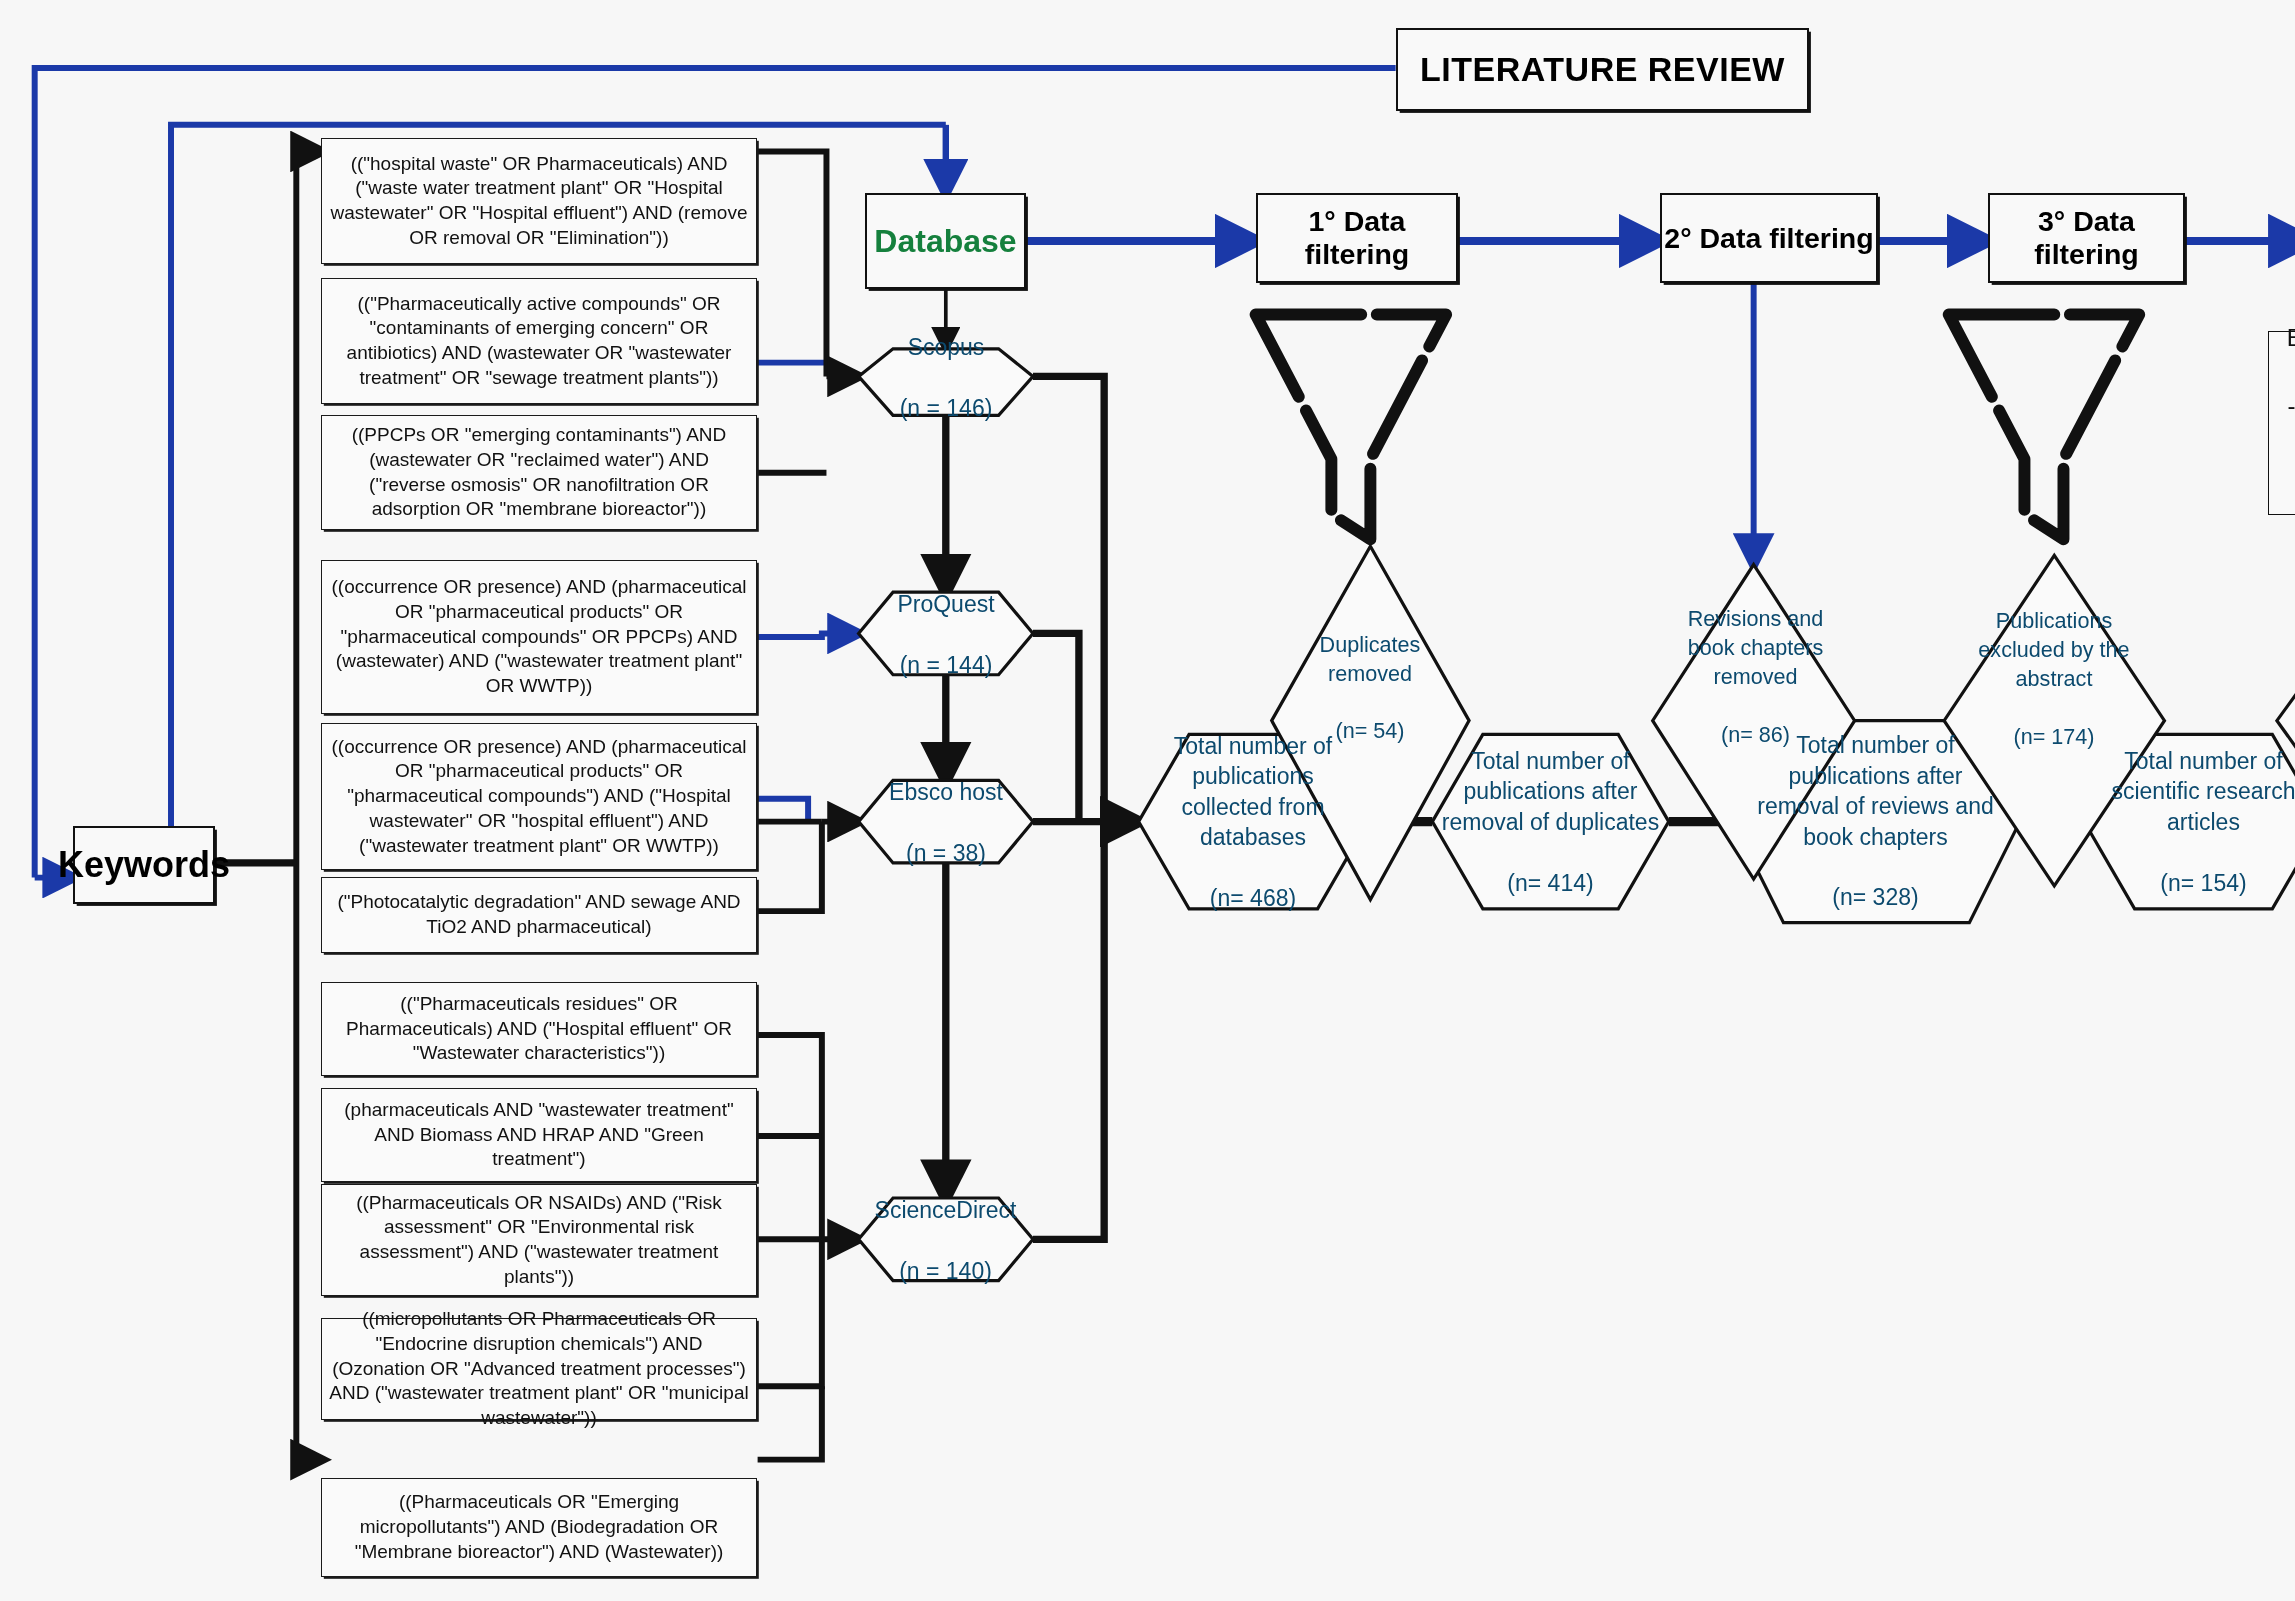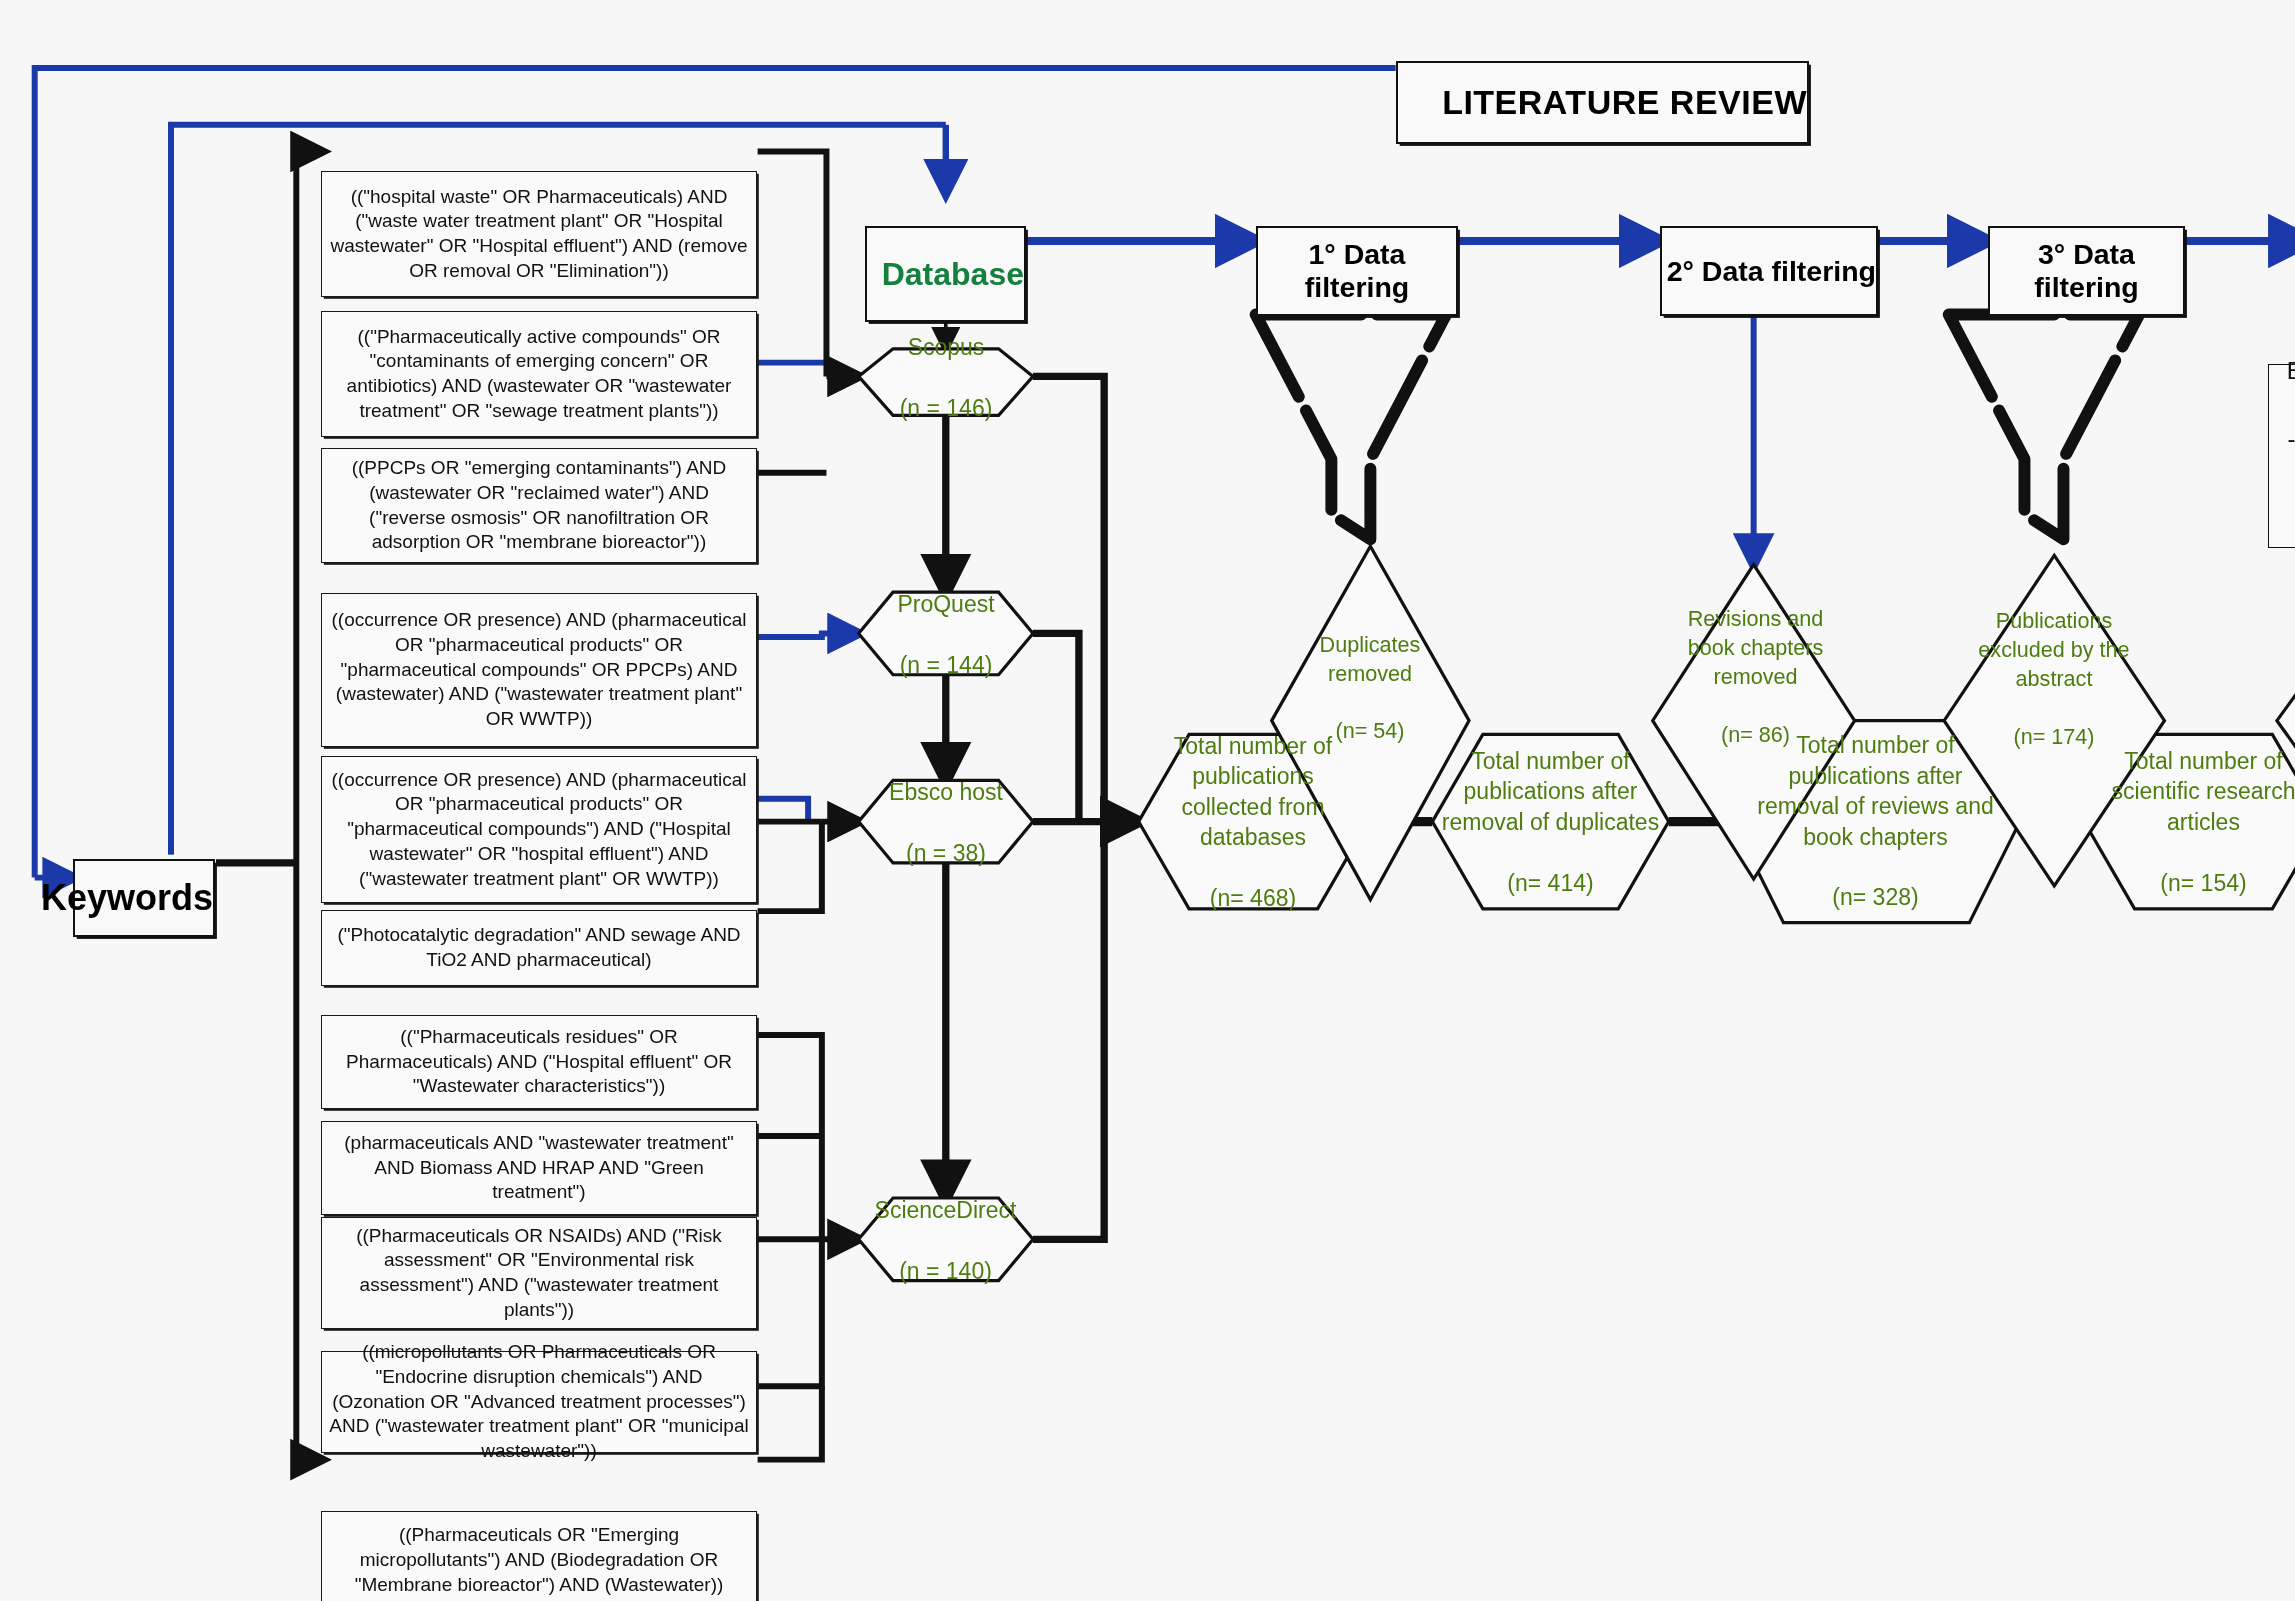--- a/index.html
+++ b/index.html
@@ -1,30 +1,30 @@
 <!DOCTYPE html>
 <html style="font-size:7.3px"><head>
 <meta charset="utf-8">
 <style>
   html,body{margin:0;padding:0;background:#ffffff;}
   body{font-family:"Liberation Sans", sans-serif;}
   #canvas{position:relative;width:2794px;height:1601px;background:#f7f7f7;overflow:hidden;}
   svg.layer{position:absolute;left:0;top:0;width:2794px;height:1601px;pointer-events:none;}
-  .node{position:absolute;box-sizing:border-box;display:flex;align-items:center;justify-content:flex-end;text-align:center;margin-top:33px;}
+  .node{position:absolute;box-sizing:border-box;display:flex;align-items:center;justify-content:center;text-align:center;}
   .boxnode{background:#f9f9f9;border:2.3px solid #111;box-shadow:2.8px 2.8px 0 -0.9px #111;}
   .boxnode.thin{border-width:1.8px;box-shadow:none;}
   .kw{background:#fafafa;border:1.8px solid #1a1a1a;box-shadow:2.3px 2.3px 0 -0.5px #1a1a1a;padding:2.8px 6.4px;}
   .kw span{display:block;font-size:19px;line-height:1.30;color:#111;}
   .title span{font-size:34px;font-weight:bold;letter-spacing:0.5px;color:#000;}
   .dbtitle span{font-size:32px;font-weight:bold;color:#15803d;}
   .filt span{font-size:28.5px;font-weight:bold;color:#000;}
   .exbox span{font-size:24px;line-height:1.42;color:#111;}
   .kwlabel span{font-size:36px;font-weight:bold;color:#000;}
   .shapetext{position:absolute;display:flex;align-items:center;justify-content:center;text-align:center;pointer-events:none;}
-  .shapetext span{display:block;font-size:21px;line-height:1.34;color:#4d7c0f;}
+  .shapetext span{display:block;font-size:21px;line-height:1.34;color:#0c4a6e;}
   .hexlabel span{font-size:23px;line-height:1.32;}
   .dialabel span{font-size:21.6px;line-height:1.34;}
 </style>
 </head>
 <body>
 
 <div id="canvas">
 
   <svg class="layer" viewBox="0 0 6086 3488">
     <defs>

